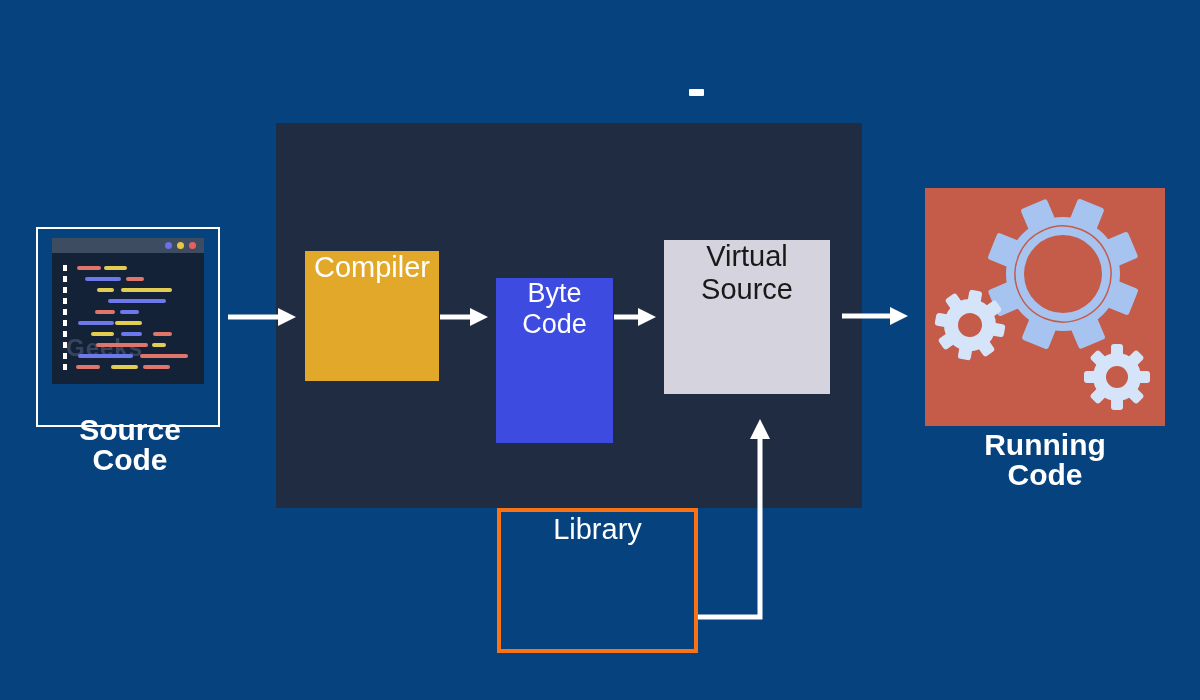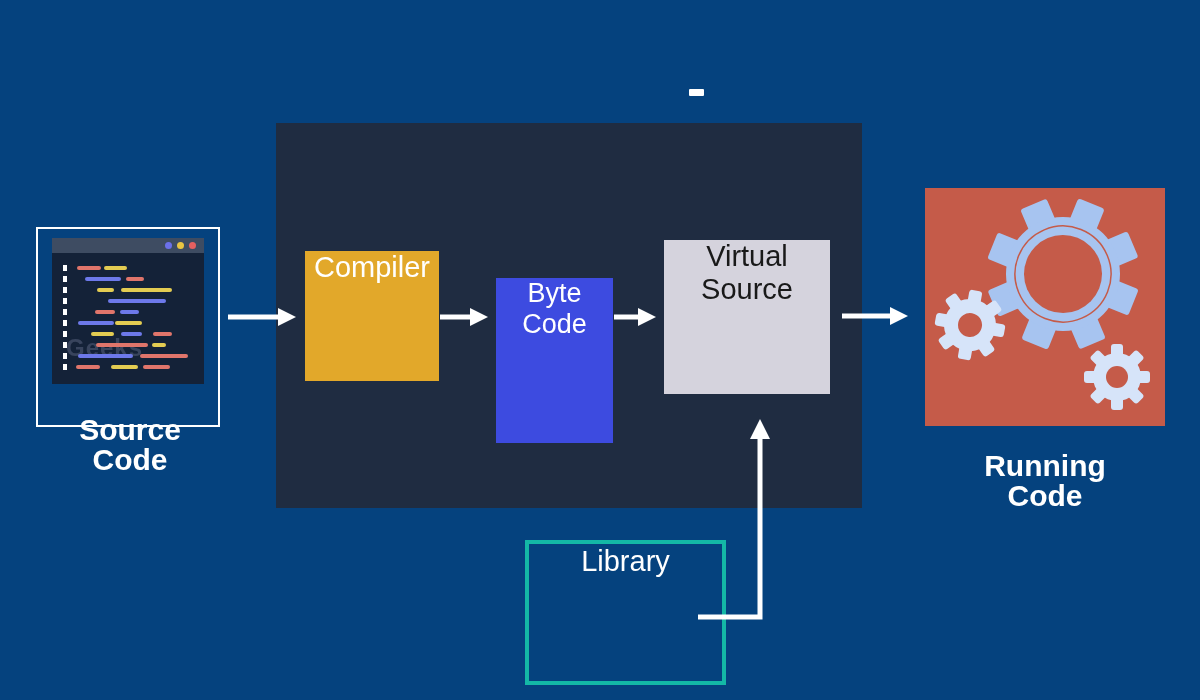--- a/index.html
+++ b/index.html
@@ -25,31 +25,31 @@
   .code-row{display:flex;align-items:center;height:4px;margin-bottom:7px;}
   .seg{height:4px;border-radius:2px;display:inline-block;flex:none;}
   #editor-watermark{position:absolute;left:14px;top:96px;z-index:1;font-size:24px;font-weight:bold;
     color:#45506a;opacity:0.75;letter-spacing:1px;}
 
   
   .node{display:flex;align-items:flex-start;justify-content:center;text-align:center;font-weight:normal;box-sizing:border-box;}
   #compiler-box{left:305px;top:251px;width:134px;height:130px;background:#e2a82a;color:#ffffff;font-size:29px;}
   #bytecode-box{left:496px;top:234px;width:117px;height:165px;background:#3d4be0;color:#ffffff;font-size:27px;line-height:1.15;margin-top:44px;}
   #vm-box{left:664px;top:240px;width:166px;height:154px;background:#d5d3dd;color:#191919;font-size:29px;line-height:1.15;}
-  #libmodules-box{left:497px;top:540px;width:201px;height:145px;background:transparent;border:4px solid #14b8a6;color:#ffffff;font-size:29px;line-height:1.2;margin-left:28px;}
+  #libmodules-box{left:497px;top:508px;width:201px;height:145px;background:transparent;border:4px solid #f97316;color:#ffffff;font-size:29px;line-height:1.2;}
 
   
   #running-box{left:925px;top:188px;width:240px;height:238px;background:#c55b49;}
   #gears-svg{position:absolute;left:0;top:0;}
 
   
   .caption{color:#ffffff;font-weight:bold;font-size:30px;line-height:1.0;text-align:center;}
   #source-label{left:10px;top:415px;width:240px;}
   #source-label span, #running-label span, .two-line span{display:block;}
-  #running-label{left:925px;top:451px;width:240px;}
+  #running-label{left:925px;top:430px;width:240px;}
 
   .overlay{position:absolute;left:0;top:0;pointer-events:none;}
 </style>
 </head>
 <body>
 
 <div id="canvas">
 
   <div class="abs" id="container-box"></div>
 

